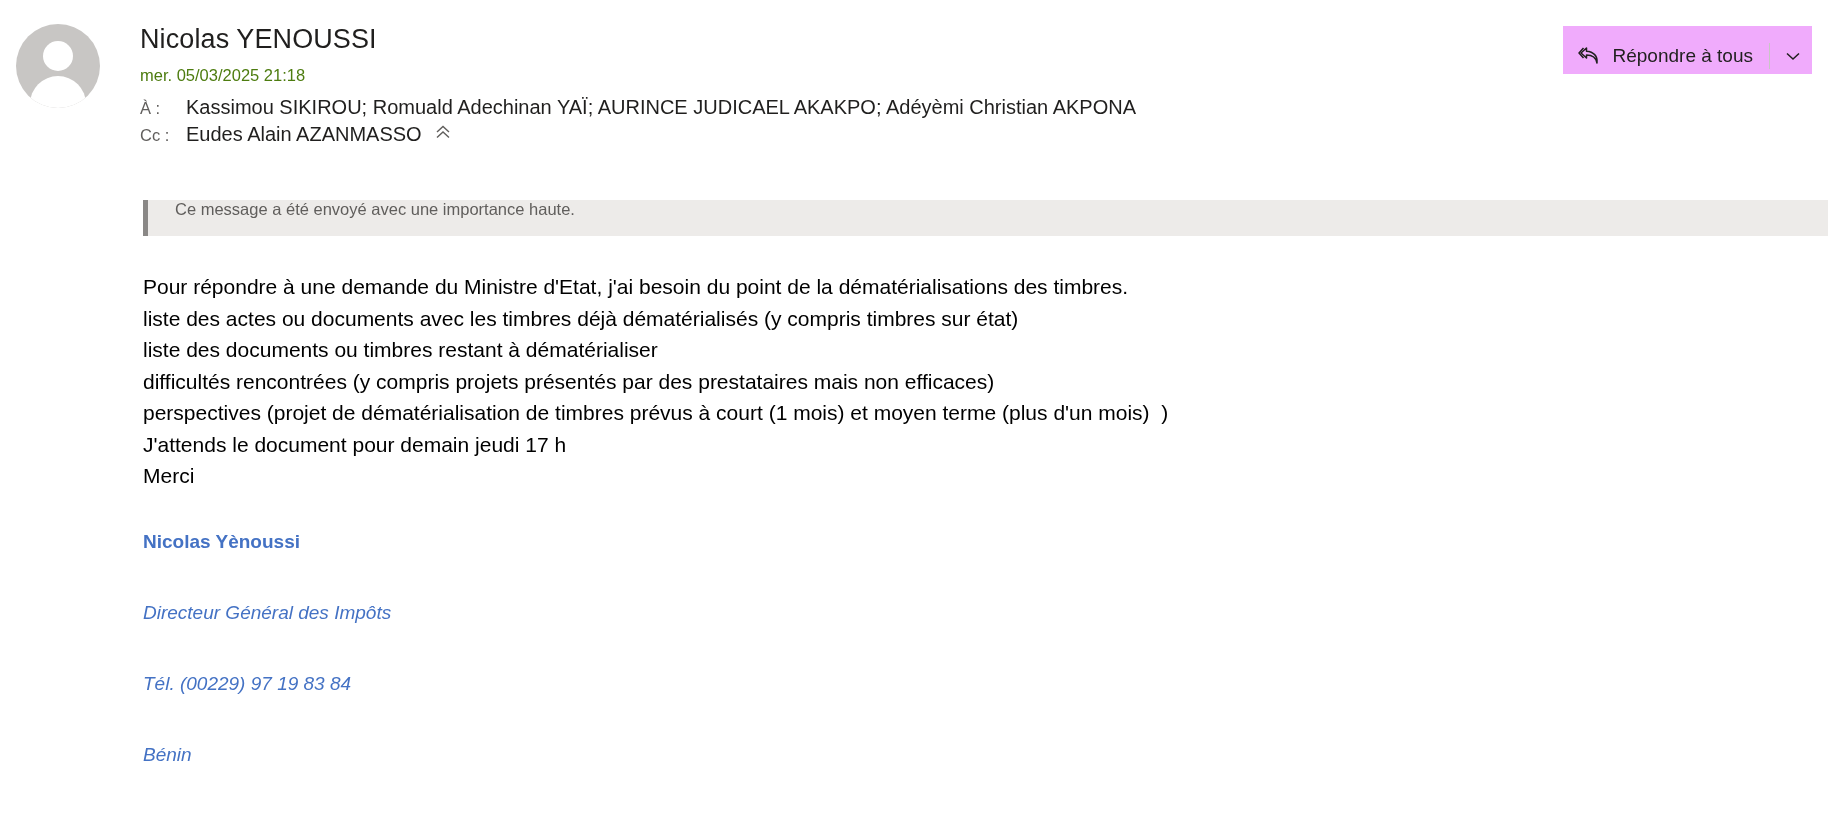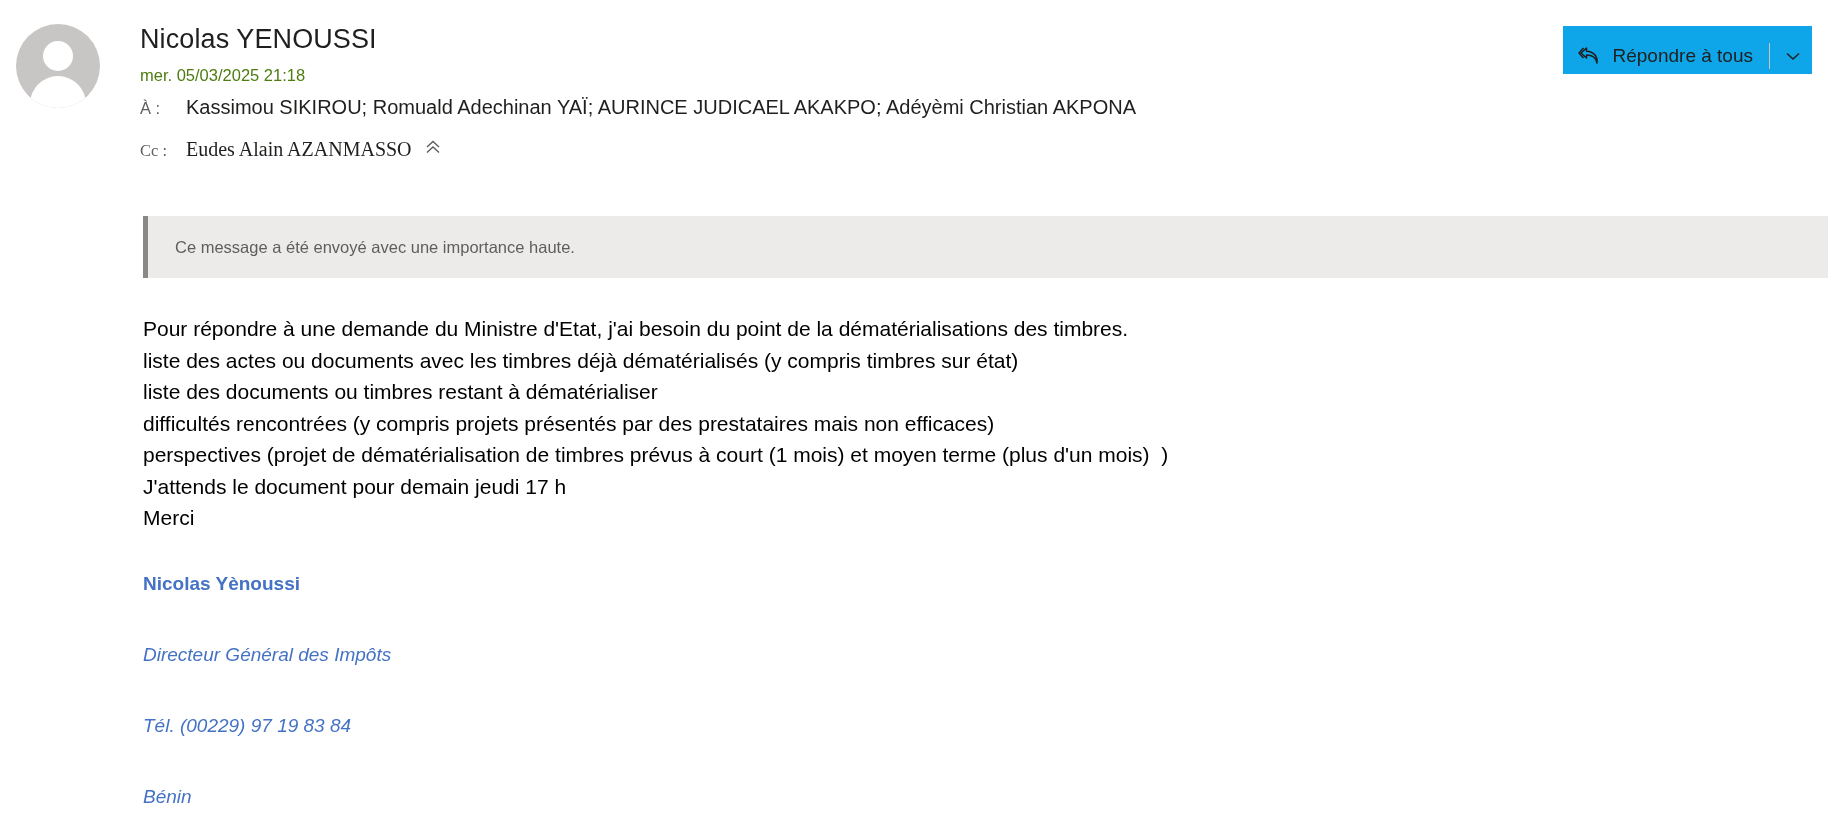--- a/index.html
+++ b/index.html
@@ -81,22 +81,21 @@
   }
 
   .recipients-row {
     display: flex;
     align-items: baseline;
     margin-top: 11px;
     font-size: 16.5px;
     line-height: 22px;
   }
   .recipients-row.cc-row {
-    margin-top: 19px;
-    font-family: Liberation Serif, serif;
+    margin-top: 4px;
   }
   .rcpt-label {
     color: #605e5c;
     width: 46px;
     flex: 0 0 46px;
     font-size: 16.5px;
   }
   .rcpt-value {
     color: #201f1e;
     font-size: 20px;
@@ -112,21 +111,21 @@
   }
 
   
   .reply-all-btn {
     position: absolute;
     right: 18px;
     top: 26px;
     height: 48px;
     display: flex;
     align-items: center;
-    background: #0ea5e9;
+    background: #f0abfc;
     border: none;
     padding: 12px 6px 0 14px;
     cursor: pointer;
     font-family: "Liberation Sans", sans-serif;
   }
   .reply-all-btn .reply-icon {
     display: inline-flex;
     align-items: center;
     justify-content: center;
     width: 26px;
@@ -149,24 +148,23 @@
     width: 26px;
     text-align: center;
     font-size: 14px;
     color: #201f1e;
   }
 
   
   .importance-banner {
     margin: 54px 0 0 143px;
     margin-right: 2px;
-    height: 62px;
+    height: 36px;
     background: #edebe9;
     display: flex;
-    align-items: center;
     border-left: 5px solid #8a8886;
   }
   .importance-banner .text {
     font-size: 16.5px;
     color: #605e5c;
     padding-left: 27px;
   }
 
   
   .msg-body {

